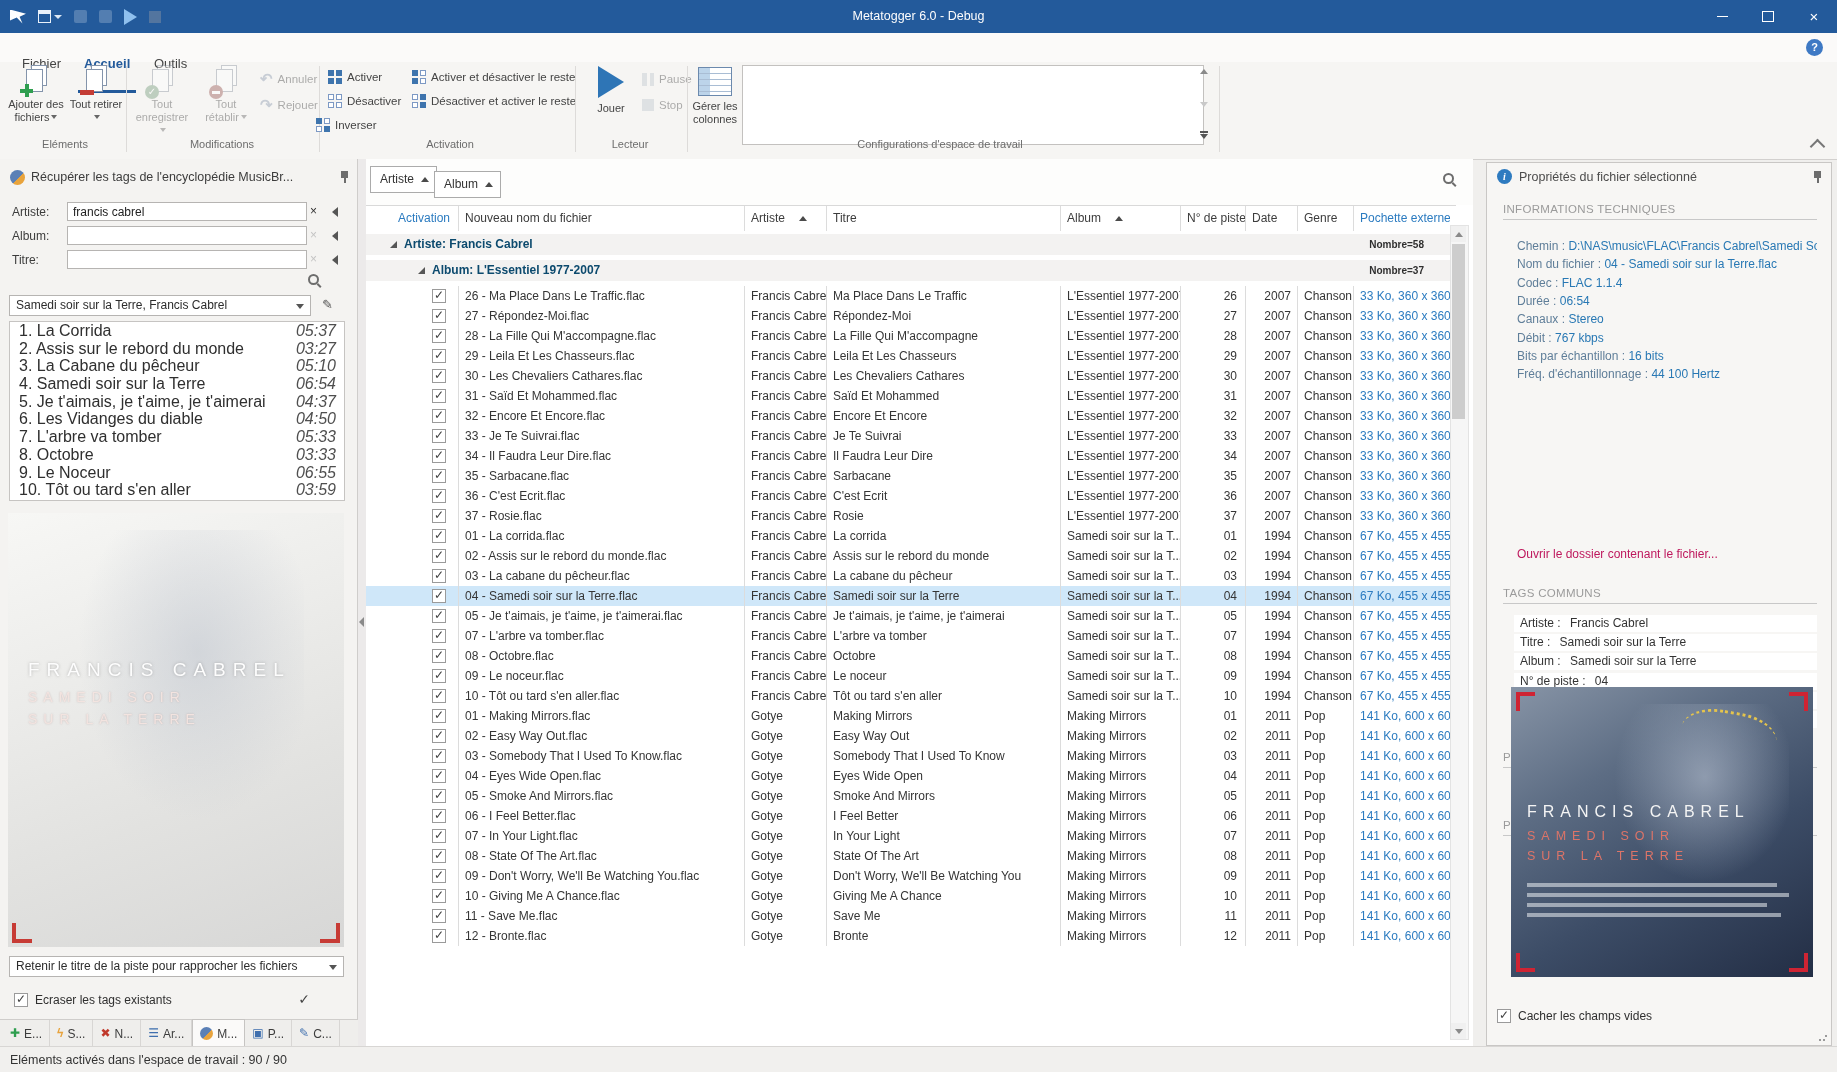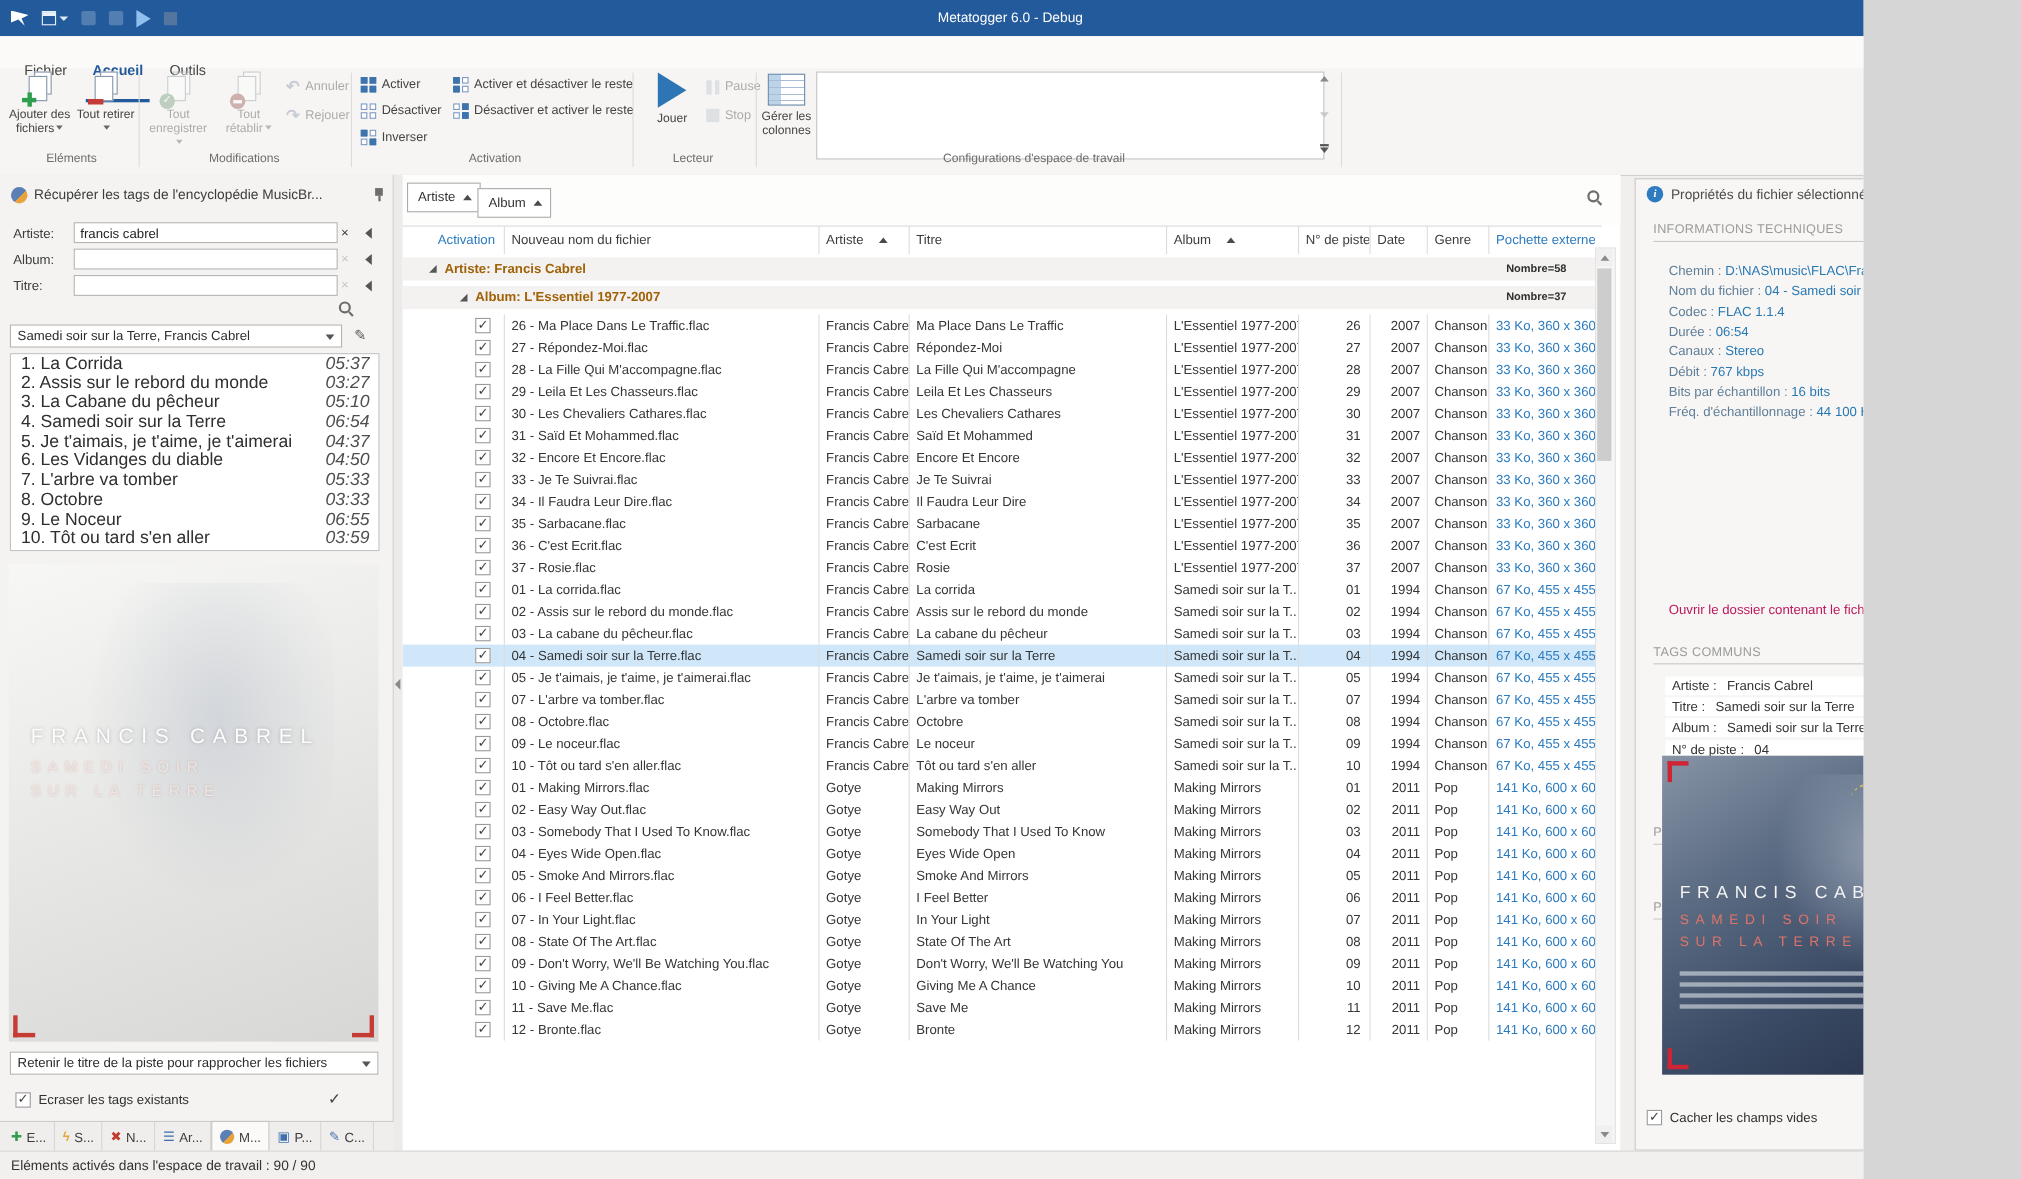--- a/index.html
+++ b/index.html
@@ -1,16 +1,16 @@
 <!DOCTYPE html>
 <html><head>
 <meta charset="utf-8">
 <style>
   html,body{margin:0;padding:0;background:#d6d6d6;}
-  #app{position:relative;width:1694px;height:1072px;background:#f0efed;overflow:hidden;
+  #app{position:relative;width:1837px;height:1072px;background:#f0efed;overflow:hidden;
        font-family:"Liberation Sans",sans-serif;font-size:12px;color:#3a3a3a;}
   
   #titlebar{position:absolute;left:0;top:0;width:1837px;height:33px;background:#235a9b;color:#fff;}
   .qat{position:absolute;left:10px;top:0;height:33px;display:flex;align-items:center;gap:12px;}
   .qat-logo{width:16px;height:14px;background:#fff;clip-path:polygon(0 0,100% 30%,60% 52%,78% 100%,42% 58%,0 78%);}
   .qat-tools{display:flex;align-items:center;gap:3px;}
   .qat-tools .box{width:11px;height:11px;border:1.5px solid #e9f1fa;background:linear-gradient(#e9f1fa 30%,transparent 30%);}
   .caret-w{width:0;height:0;border-left:4px solid transparent;border-right:4px solid transparent;border-top:4px solid #dce8f5;}
   .qat-ghost{width:13px;height:13px;background:rgba(255,255,255,.22);border-radius:2px;}
   .qat-play{width:0;height:0;border-left:13px solid #8fc0ee;border-top:8px solid transparent;border-bottom:8px solid transparent;}
@@ -153,21 +153,21 @@
   .h-cover{left:987px;width:97px;color:#2b7bc0;}
   #grid-body{position:absolute;left:0;top:72px;width:1090px;height:815px;overflow:hidden;background:#fff;}
   .trow{position:relative;width:1084px;}
   .trow.row-r{height:20px;}
   .trow.row-g1,.trow.row-g2{height:21px;background:#f3f2f1;margin-top:5px;}
   .trow.row-g1{margin-top:3px;}
   .trow.row-g2{margin-bottom:5px;}
   .exp{position:absolute;top:7px;width:0;height:0;border-left:7px solid transparent;border-bottom:7px solid #565656;}
   .row-g1 .exp{left:24px;}
   .row-g2 .exp{left:52px;}
-  .glabel{position:absolute;top:0;height:21px;line-height:21px;font-weight:bold;font-size:12px;color:#a16207;}
+  .glabel{position:absolute;top:0;height:21px;line-height:21px;font-weight:bold;font-size:12px;color:#0c4a6e;}
   .row-g1 .glabel{left:38px;}
   .row-g2 .glabel{left:66px;}
   .gcount{position:absolute;right:26px;top:0;height:21px;line-height:21px;font-weight:bold;font-size:10px;color:#2f2f2f;}
   .trow.selected{background:#cfe7f9;}
   .c-check{position:absolute;left:66px;top:3px;}
   .cell{position:absolute;top:0;height:20px;line-height:20px;font-size:12px;color:#353535;white-space:nowrap;overflow:hidden;box-sizing:border-box;padding-left:6px;border-left:1px solid #dcdcdc;}
   .cell.c-file{left:92px;width:286px;}
   .cell.c-artist{left:378px;width:82px;}
   .cell.c-title{left:460px;width:234px;}
   .cell.c-album{left:694px;width:120px;}
@@ -317,21 +317,21 @@
       </div>
       <div class="smallbtn" style="left:328px;top:28px;">
         <span class="agrid">
             <i></i>
             <i></i>
             <i></i>
             <i></i>
           </span>
         <span>Désactiver</span>
       </div>
-      <div class="smallbtn" style="left:328px;top:52px;justify-content:space-between;">
+      <div class="smallbtn" style="left:316px;top:52px;justify-content:space-between;">
         <span class="agrid">
             <i class="on"></i>
             <i></i>
             <i></i>
             <i class="on"></i>
           </span>
         <span>Inverser</span>
       </div>
       <div class="smallbtn" style="left:412px;top:4px;">
         <span class="agrid">

